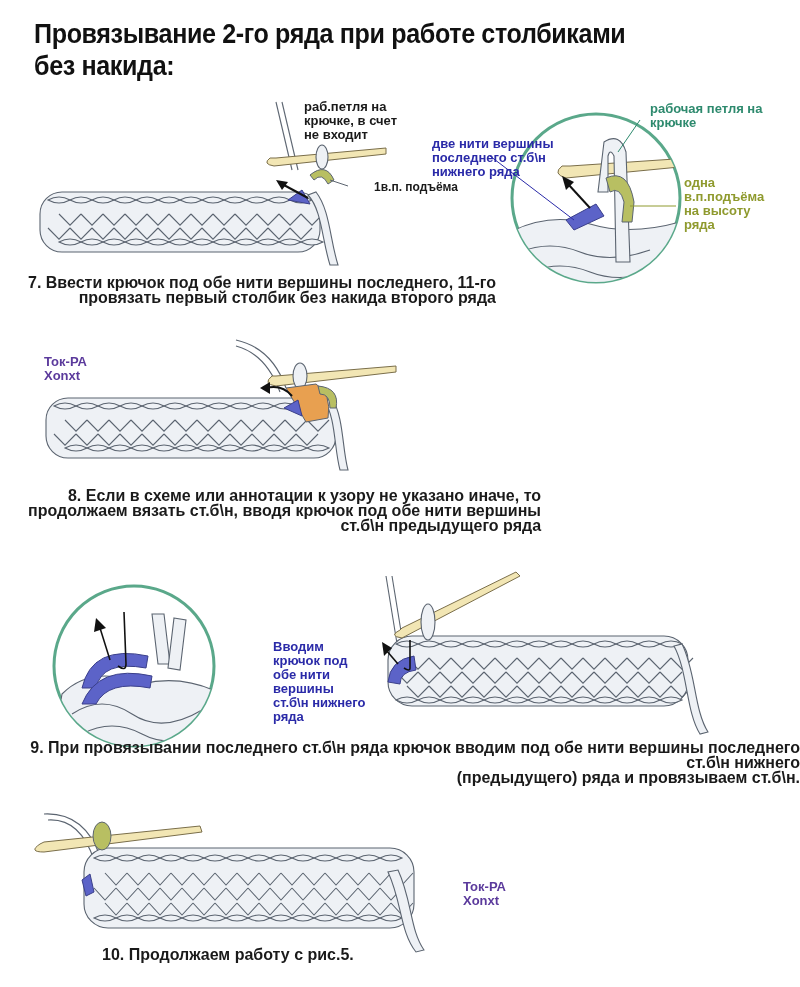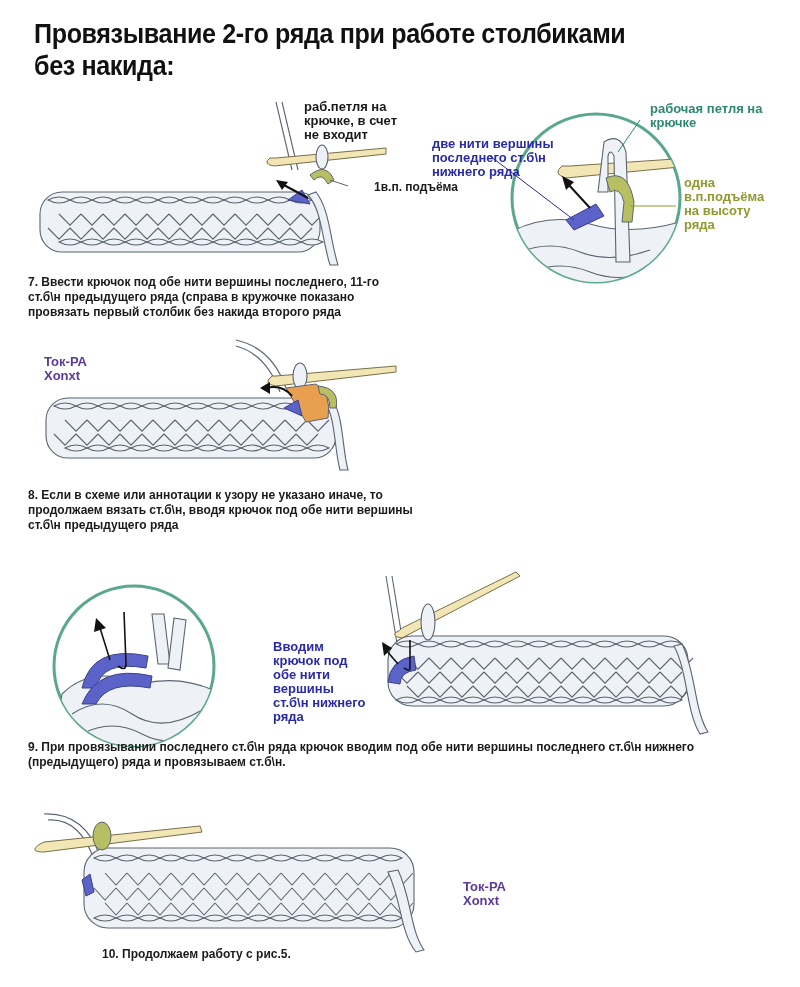--- a/index.html
+++ b/index.html
@@ -9,21 +9,21 @@
     font-family: "Liberation Sans", sans-serif;
     color: #111;
   }
   .abs { position: absolute; }
   .title {
     left: 34px; top: 18px; font-size: 27px; font-weight: bold; line-height: 32px;
     letter-spacing: -0.4px; transform: scaleX(0.93); transform-origin: left top;
     width: 820px;
   }
   .step {
-    font-size: 12px; font-weight: bold; line-height: 15px; color: #1a1a1a;
+    font-size: 16px; font-weight: bold; line-height: 15px; color: #1a1a1a; text-align: right;
   }
   .lbl { font-size: 13px; font-weight: bold; line-height: 14px; }
   .blue { color: #2a2aa8; margin-top: 37px; }
   .teal { color: #2e8a6e; }
   .olive { color: #8f9a2e; }
   .purple { color: #5b3a9c; }
   .dark { color: #1a1a1a; }
   svg { position: absolute; overflow: visible; }
   .yarn { fill: #eef1f5; stroke: #5b6470; stroke-width: 1.1; }
   .line { fill: none; stroke: #5b6470; stroke-width: 1.1; }
@@ -155,21 +155,20 @@
 </div>
 <div class="abs lbl olive" style="left:684px;top:176px;">
   <div>одна</div>
   <div>в.п.подъёма</div>
   <div>на высоту</div>
   <div>ряда</div>
 </div>
 
 <div class="abs step" style="left:28px;top:275px;">
   <div>7. Ввести крючок под обе нити вершины последнего, 11-го</div>
-  <div>ст.б\н предыдущего ряда (справа в кружочке показано</div>
   <div>провязать первый столбик без накида второго ряда</div>
 </div>
 
 <div class="abs lbl purple" style="left:44px;top:355px;">
   <div>Ток-PA</div>
   <div>Xonxt</div>
 </div>
 <svg width="360" height="140" style="left:36px;top:338px;">
   <path class="line" d="M200 2 Q236 10 250 50"></path>
   <path class="line" d="M200 8 Q230 16 244 54"></path>

